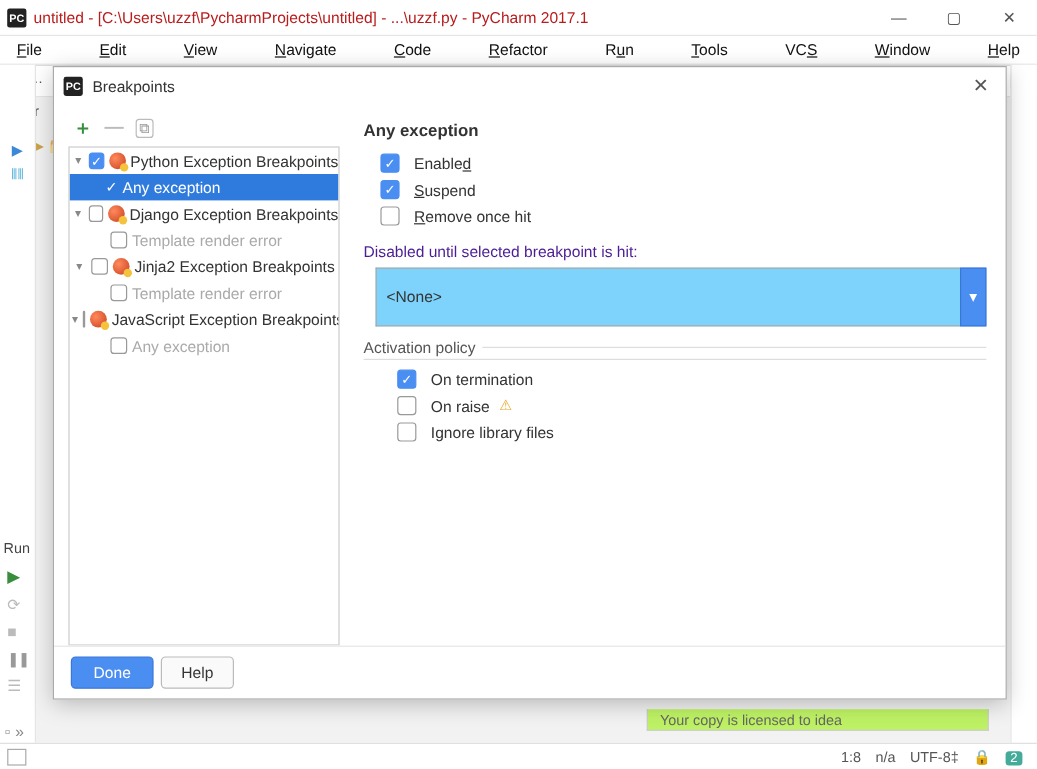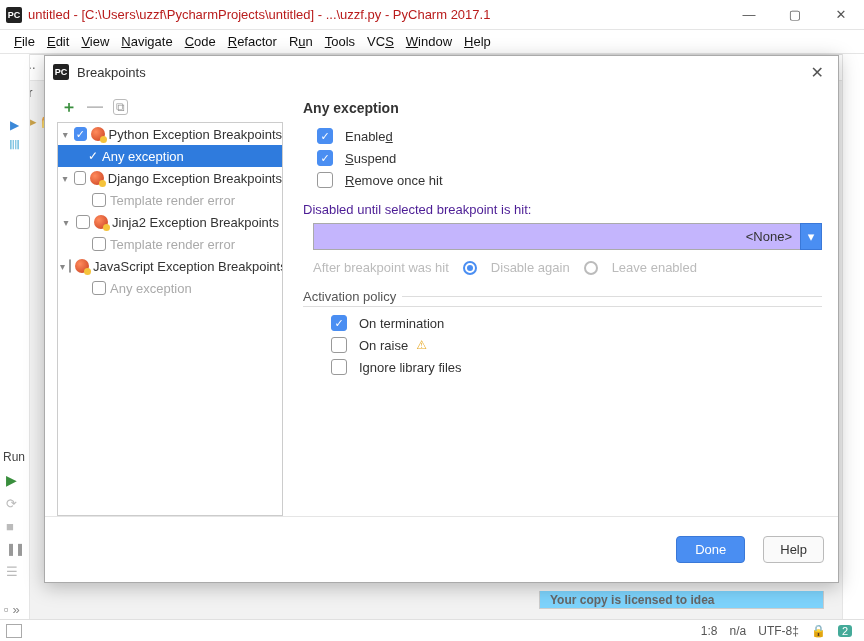--- a/index.html
+++ b/index.html
@@ -5,21 +5,21 @@
 * { box-sizing: border-box; font-family: "Segoe UI", Tahoma, sans-serif; }
 html, body { margin: 0; padding: 0; width: 864px; height: 641px; overflow: hidden; background: #fff; font-size: 13px; color: #333; }
 
 
 .titlebar { height: 30px; background: #fff; border-bottom: 1px solid #e5e5e5; display: flex; align-items: center; padding-left: 6px; }
 .titlebar .app-icon { width: 16px; height: 16px; background: #222; display: inline-flex; align-items: center; justify-content: center; color: #fff; font-size: 9px; font-weight: bold; border-radius: 2px; margin-right: 6px; }
 .titlebar .title { color: #b91c1c; flex: 1; }
 .titlebar .win-btn { width: 46px; height: 30px; display: flex; align-items: center; justify-content: center; color: #555; }
 
 
-.menubar { height: 24px; display: flex; align-items: center; padding: 0 8px; gap: 0; border-bottom: 1px solid #e5e5e5; }
+.menubar { height: 24px; display: flex; align-items: center; padding: 0 8px; gap: 0; border-bottom: 1px solid #e5e5e5; justify-content: space-between; }
 .menubar span { padding: 2px 6px; color: #111; }
 .menubar span u { text-decoration: underline; }
 
 
 .main-bg { position: absolute; top: 54px; left: 0; right: 0; bottom: 22px; background: #f2f2f2; border-top:1px solid #ddd;}
 .left-gutter { position: absolute; top:54px; left:0; width:30px; bottom:22px; background:#fff; border-right:1px solid #e5e5e5; display:flex; flex-direction:column; align-items:center; gap:6px; padding-top:64px;}
 .left-gutter .bars { color:#3b88d8; font-size:12px;}
 .right-gutter { position:absolute; top:54px; right:0; width:22px; bottom:22px; background:#fff; border-left:1px solid #e5e5e5;}
 .top-toolbar-bg { position:absolute; top:55px; left:0; right:0; height:26px; background:#fff; border-bottom:1px solid #e5e5e5;}
 .top-toolbar-bg .sq { position:absolute; right:6px; top:5px; width:16px; height:16px; border:1px solid #aaa; border-radius:3px; color:#888; font-size:11px; text-align:center; line-height:14px;}
@@ -33,21 +33,21 @@
 .bottom-left-icons { position:absolute; left:4px; bottom:24px; display:flex; gap:4px; color:#888; font-size:13px;}
 
 
 .statusbar { position: absolute; bottom: 0; left: 0; right: 0; height: 22px; background: #fff; border-top: 1px solid #e0e0e0; display: flex; align-items: center; font-size: 12px; color: #555; padding: 0 6px; }
 .statusbar .st-icon { width: 16px; height: 14px; border: 1px solid #aaa; margin-right: 6px; }
 .statusbar .spacer { flex: 1; }
 .statusbar .cell { padding: 0 6px; }
 .statusbar .badge { background:#4a9; color:#fff; border-radius:3px; padding:0 4px; font-size:11px;}
 
 
-.license-box { position:absolute; right:40px; bottom:32px; width:285px; height:18px; border:1px solid #ccc; border-top:none; background:#7dd3fc; color:#666; padding:2px 10px; font-size:12px;font-weight:bold;}
+.license-box { position:absolute; right:40px; bottom:32px; width:285px; height:18px; border:1px solid #ccc; border-top:none; background:#bef264; color:#666; padding:2px 10px; font-size:12px;}
 
 
 .dialog { position: absolute; left: 44px; top: 55px; width: 795px; height: 528px; background: #fff; border: 1px solid #aaa; box-shadow: 0 4px 18px rgba(0,0,0,0.25); display: flex; flex-direction: column; }
 .dlg-title { height: 32px; display: flex; align-items: center; padding: 0 8px; }
 .dlg-title .app-icon { width: 16px; height: 16px; background: #222; display: inline-flex; align-items: center; justify-content: center; color: #fff; font-size: 9px; font-weight: bold; border-radius: 2px; margin-right: 8px; }
 .dlg-title .t { flex: 1; color: #333; }
 .dlg-title .close { font-size: 16px; color: #555; padding: 2px 6px; }
 
 .dlg-body { flex: 1; display: flex; padding: 8px 12px 0 12px; gap: 16px; overflow:hidden;}
 .tree-panel { width: 226px; display: flex; flex-direction: column; }
@@ -73,31 +73,31 @@
 
 
 .detail-panel { flex: 1; padding: 0 4px; overflow:auto;}
 .detail-panel h3 { margin: 4px 0 12px 0; font-size: 14px; font-weight: bold; color: #333; }
 .opt { display: flex; align-items: center; margin: 6px 0 6px 10px; gap: 8px; }
 .opt .cb.big { width: 16px; height: 16px; }
 .opt .cb.unchecked { background:#fff; border:1px solid #999;}
 .opt label u { text-decoration: underline; }
 .subhead { margin: 14px 0 6px 0; color: #4c1d95; }
 .combo { display:flex; margin: 0 0 10px 10px;}
-.combo .box { flex:1; border:1px solid #aaa; border-right:none; padding:5px 8px; background:#c4b5fd;text-align:right;}
+.combo .box { flex:1; border:1px solid #aaa; border-right:none; padding:16px 8px; background:#7dd3fc;}
 .combo .btn { width:22px; background:#4a8ef2; color:#fff; display:flex; align-items:center; justify-content:center; border:1px solid #3a78d8;}
 .after-row { display:flex; align-items:center; gap:14px; margin:8px 0 14px 10px; color:#bbb;}
 .radio { width:14px; height:14px; border:2px solid #bbb; border-radius:50%; display:inline-flex; align-items:center; justify-content:center;}
 .radio.on { border-color:#4a8ef2;}
 .radio.on::after { content:""; width:6px; height:6px; background:#4a8ef2; border-radius:50%;}
 .section-title { color:#555; margin:8px 0; border-bottom:1px solid #ddd; padding-bottom:2px; width:100%; display:flex; align-items:center; gap:6px;}
 .section-title .line { flex:1; height:1px; background:#ddd;}
 .warn { color:#e6a723; font-size:12px;}
 
-.dlg-footer { height: 66px; border-top: 1px solid #e5e5e5; display: flex; align-items: center; justify-content: flex-end; gap: 18px; padding: 0 14px; }
+.dlg-footer { height: 44px; border-top: 1px solid #e5e5e5; display: flex; align-items: center; justify-content: flex-start; gap: 6px; padding: 0 14px; }
 .btn-primary { background: #4a8ef2; color: #fff; border: 1px solid #3a78d8; border-radius: 4px; padding: 5px 18px; font-size: 13px; }
 .btn-secondary { background: #fafafa; color: #333; border: 1px solid #bbb; border-radius: 4px; padding: 5px 16px; font-size: 13px; }
 
 
 .proj-stub { position:absolute; top:58px; left:6px; display:flex; align-items:center; gap:4px; color:#555; font-size:12px;}
 .proj-stub .folder { color:#caa24a;}
 .proj2 { position:absolute; top:86px; left:10px; color:#555; font-size:12px;}
 .proj3 { position:absolute; top:114px; left:30px; color:#caa24a; font-size:13px;}
 </style>
 </head>
@@ -231,27 +231,20 @@
         <span class="cb big unchecked"></span>
         <label><u>R</u>emove once hit</label>
       </div>
 
       <div class="subhead">Disabled until selected breakpoint is hit:</div>
       <div class="combo">
         <div class="box">&lt;None&gt;</div>
         <div class="btn">▾</div>
       </div>
 
-      <div class="after-row">
-        <span>After breakpoint was hit</span>
-        <span class="radio on"></span>
-        <span>Disable again</span>
-        <span class="radio"></span>
-        <span>Leave enabled</span>
-      </div>
 
       <div class="section-title">
         <span>Activation policy</span>
         <span class="line"></span>
       </div>
       <div class="opt" style="margin-left:24px">
         <span class="cb big checked">✓</span>
         <label>On termination</label>
       </div>
       <div class="opt" style="margin-left:24px">

